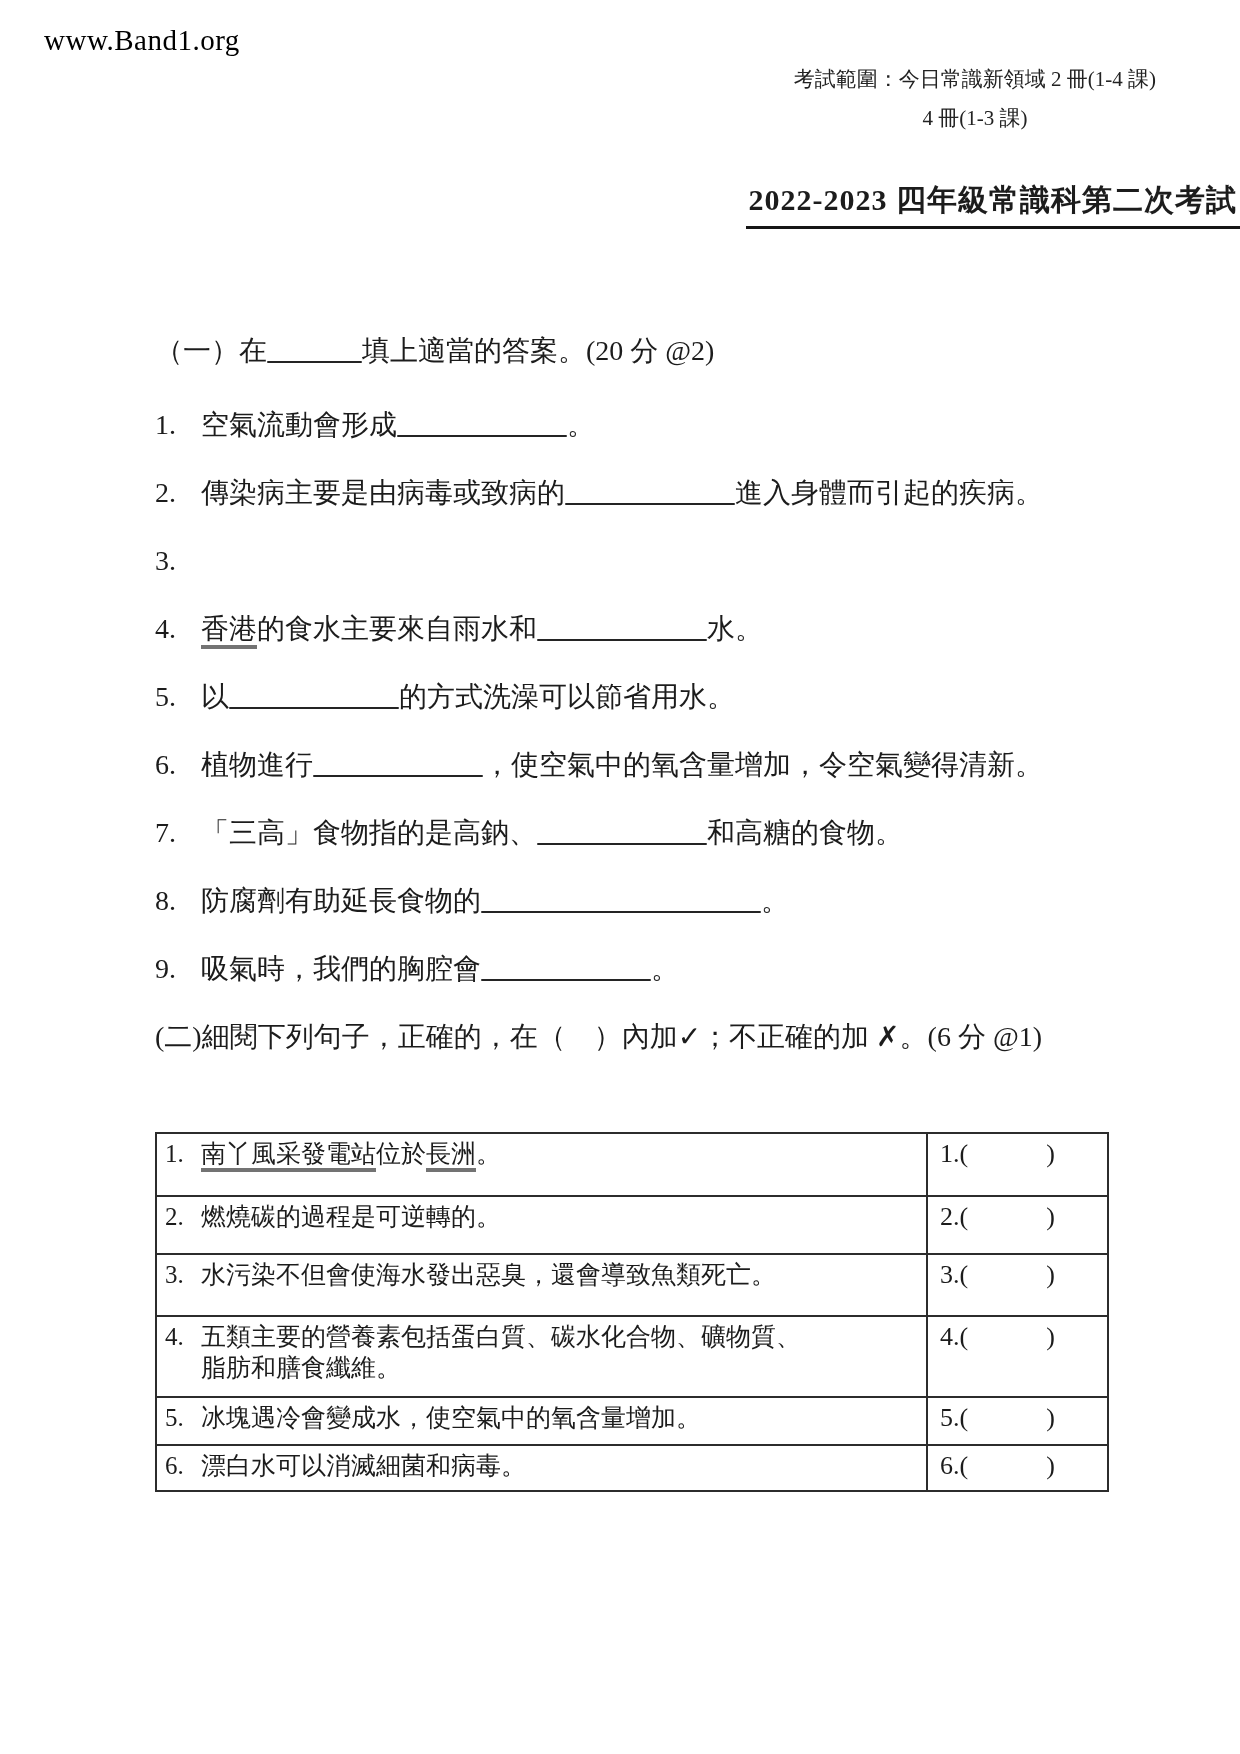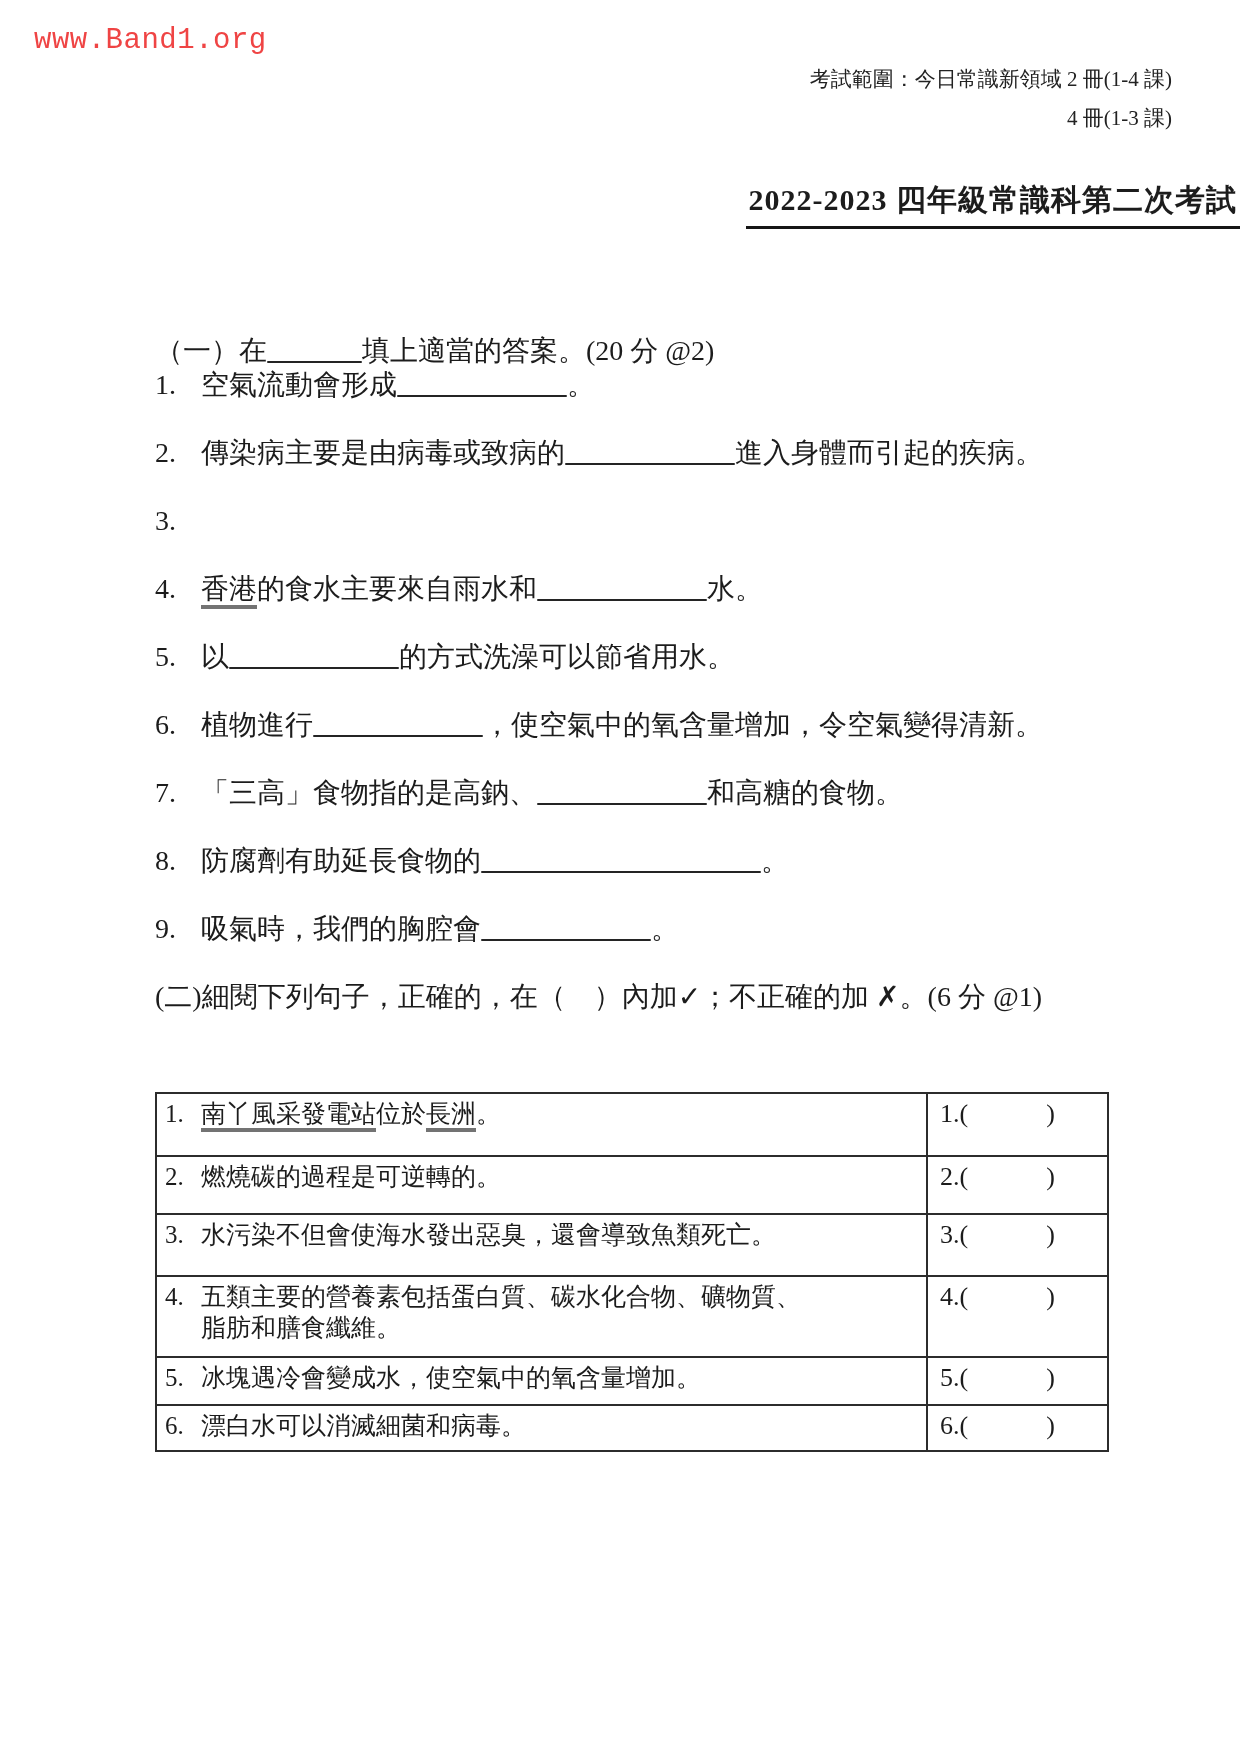--- a/index.html
+++ b/index.html
@@ -6,41 +6,41 @@
   .page{
     position:relative;
     width:1240px;height:1754px;
     margin:0 auto;
     background:#ffffff;
     font-family:"Liberation Serif","DejaVu Serif",serif;
     color:#1c1c1c;
     overflow:hidden;
   }
   .watermark{
-    position:absolute;left:34px;top:24px;
-    font-family:Liberation Mono, monospace;
-    font-size:29px;color:#ef4444;letter-spacing:0.5px;
+    position:absolute;left:44px;top:24px;
+    font-family:Liberation Serif, serif;
+    font-size:29px;color:#000000;letter-spacing:0.5px;
   }
   .scope{
-    position:absolute;top:60px;right:68px;
-    text-align:right;font-size:21px;line-height:39px;color:#222;margin-left:41px;
+    position:absolute;top:60px;right:84px;
+    text-align:center;font-size:21px;line-height:39px;color:#222;margin-left:41px;
   }
   .title-wrap{
     position:absolute;top:180px;left:0;width:100%;text-align:right;
   }
   .title{
     display:inline-block;
     font-size:30px;font-weight:bold;letter-spacing:1px;
     border-bottom:3px solid #151515;padding:0 3px 5px 3px;
   }
   .content{
     position:absolute;left:155px;top:334px;width:952px;
   }
   .s1-heading{
-    font-size:28px;line-height:34px;white-space:nowrap;
+    font-size:28px;line-height:34px;margin-bottom:40px;white-space:nowrap;
   }
   .q{
     display:flex;align-items:flex-start;
     font-size:28px;line-height:34px;margin-bottom:34px;white-space:nowrap;
   }
   .q-num{flex:0 0 46px;}
   .blank{
     display:inline-block;height:2.5px;background:#242424;
     vertical-align:-3px;border-radius:1px;
   }

